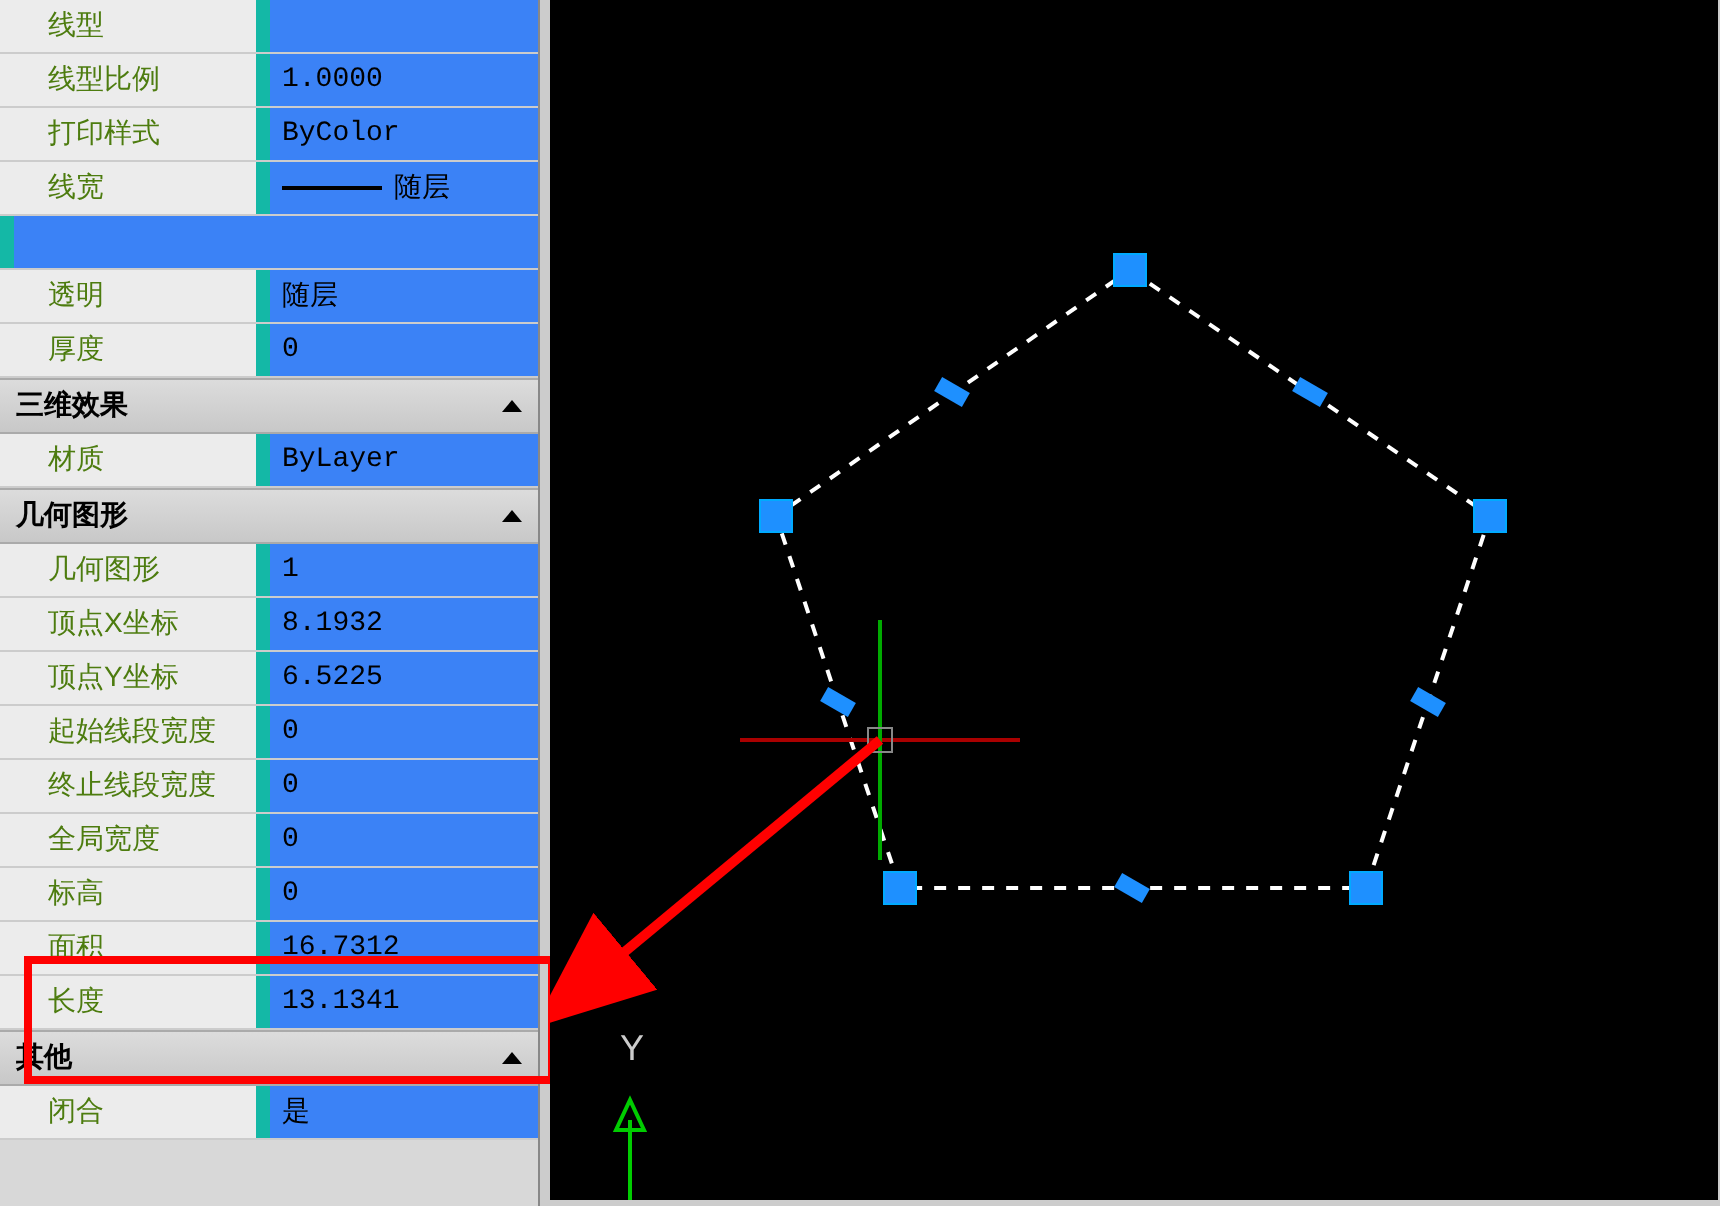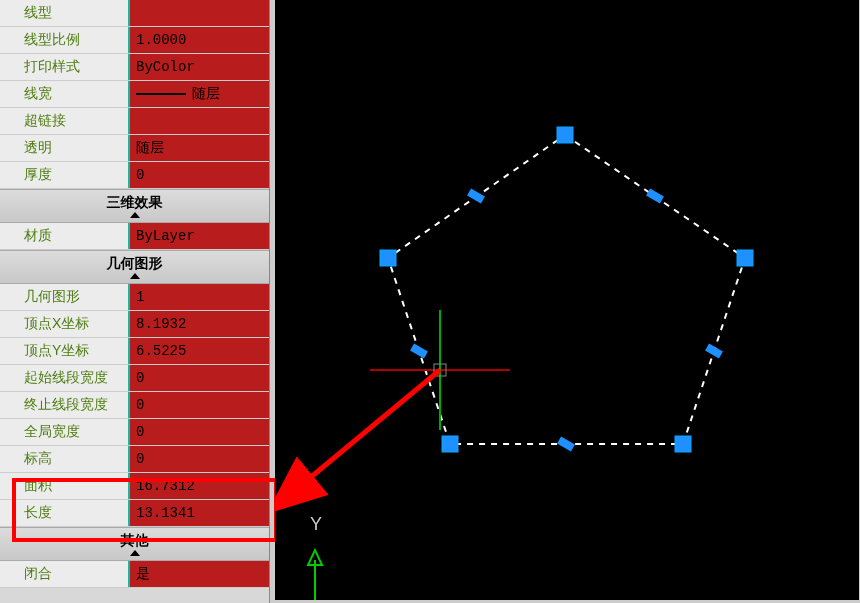--- a/index.html
+++ b/index.html
@@ -24,21 +24,20 @@
   .section-header {
     background: linear-gradient(#dcdcdc, #c8c8c8);
     border-top: 1px solid #aaa;
     border-bottom: 1px solid #aaa;
     font-weight: bold;
     padding: 4px 8px;
     font-size: 14px;
     display: flex;
     justify-content: space-between;
     align-items: center;
-    flex-direction: column;
   }
   .section-header .arrow {
     width: 0; height: 0;
     border-left: 5px solid transparent;
     border-right: 5px solid transparent;
     border-bottom: 6px solid #000;
   }
   .prop-row {
     display: flex;
     border-bottom: 1px solid #ccc;
@@ -47,26 +46,26 @@
     align-items: center;
   }
   .prop-label {
     width: 128px;
     padding-left: 24px;
     box-sizing: border-box;
     color: #4d7c0f;
   }
   .prop-value {
     flex: 1;
-    background: #b91c1c;
+    background: #3b82f6;
     height: 100%;
     display: flex;
     align-items: center;
     padding-left: 6px;
-    border-left: 2px solid #14b8a6;
+    border-left: 7px solid #14b8a6;
     box-sizing: border-box;
     font-family: "Courier New", monospace;
   }
   .line-sample {
     display: inline-block;
     width: 50px;
     border-top: 2px solid #000;
     margin-right: 6px;
     vertical-align: middle;
   }
@@ -103,21 +102,20 @@
         <div class="prop-value">ByColor</div>
       </div>
       <div class="prop-row">
         <div class="prop-label">线宽</div>
         <div class="prop-value">
           <span class="line-sample"></span>
           <span>随层</span>
         </div>
       </div>
       <div class="prop-row">
-        <div class="prop-label">超链接</div>
         <div class="prop-value"></div>
       </div>
       <div class="prop-row">
         <div class="prop-label">透明</div>
         <div class="prop-value">随层</div>
       </div>
       <div class="prop-row">
         <div class="prop-label">厚度</div>
         <div class="prop-value">0</div>
       </div>

